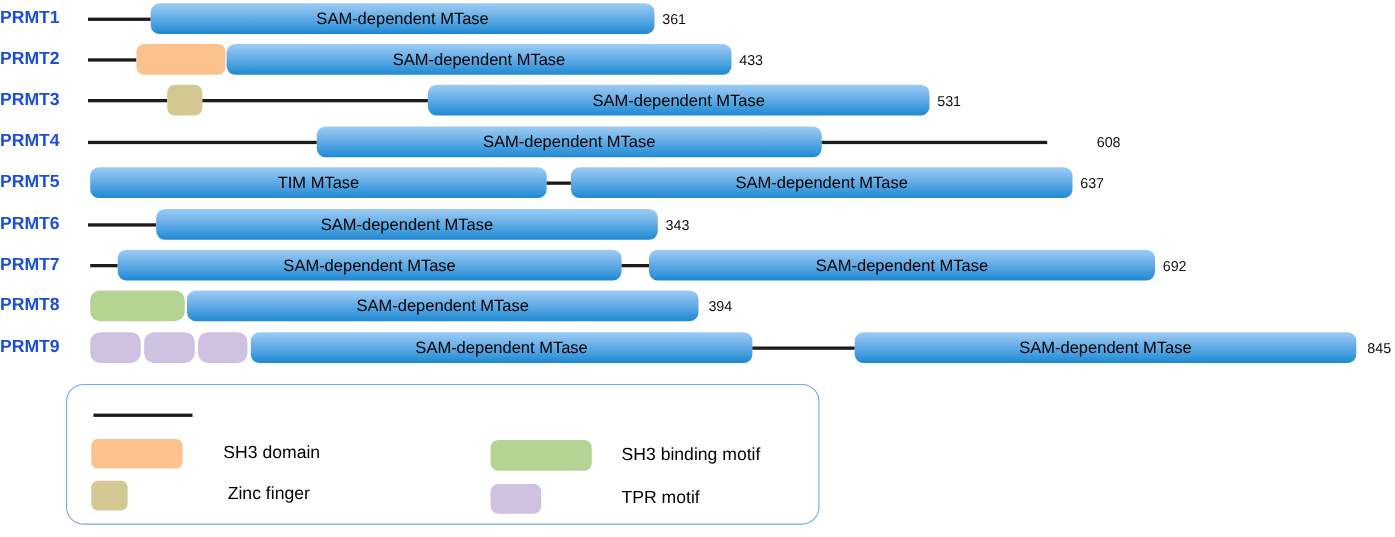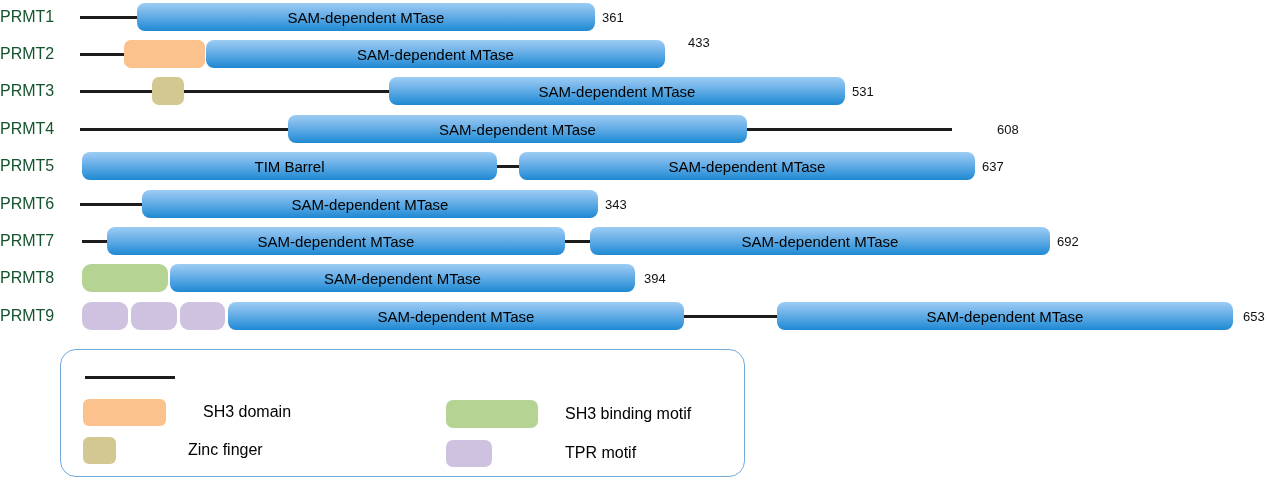--- a/index.html
+++ b/index.html
@@ -3,21 +3,21 @@
 <meta charset="utf-8">
 <style>
   html,body { margin:0; padding:0; background:#ffffff; }
   #figure {
     position:relative; width:1268px; height:488px;
     font-family:"Liberation Sans", sans-serif; background:#ffffff; overflow:hidden;
   }
   .protein-label {
     position:absolute; left:0; width:78px; height:28px;
     display:flex; align-items:center;
-    font-weight:normal; font-size:16px; color:#14532d;
+    font-weight:bold; font-size:16px; color:#1d4ed8;
   }
   .backbone { position:absolute; height:3px; background:#1c1c1c; }
   .domain { position:absolute; height:28px; border-radius:8px; box-sizing:border-box; }
   .domain.mtase {
     background:linear-gradient(180deg,#9ccdf4 0%,#7db9ec 28%,#459ede 70%,#1f88d2 100%);
     display:flex; align-items:center; justify-content:center;
     font-size:15px; color:#000; white-space:nowrap;
   }
   .domain.sh3 { background:#fbc28e; border-radius:7px; }
   .domain.zinc { background:#d3c892; border-radius:7px; }
@@ -47,34 +47,34 @@
 
 <div id="figure">
     <div class="protein-label" style="top: 3px;">PRMT1</div>
     <div class="backbone" style="left: 80px; width: 57px; top: 16px;"></div>
     <div class="domain mtase" style="left: 137px; width: 458px; top: 3px;">SAM-dependent MTase</div>
     <div class="length-num" style="left: 602px; top: 3px;">361</div>
     <div class="protein-label" style="top: 40px;">PRMT2</div>
     <div class="backbone" style="left: 80px; width: 44px; top: 53px;"></div>
     <div class="domain sh3" style="left: 124px; width: 81px; top: 40px;"></div>
     <div class="domain mtase" style="left: 206px; width: 459px; top: 40px;">SAM-dependent MTase</div>
-    <div class="length-num" style="left: 672px; top: 28px; margin-left: 16px;">433</div>
+    <div class="length-num" style="left: 672px; top: 40px;">433</div>
     <div class="protein-label" style="top: 77px;">PRMT3</div>
     <div class="backbone" style="left: 80px; width: 72px; top: 90px;"></div>
     <div class="domain zinc" style="left: 152px; width: 32px; top: 77px;"></div>
     <div class="backbone" style="left: 184px; width: 205px; top: 90px;"></div>
     <div class="domain mtase" style="left: 389px; width: 456px; top: 77px;">SAM-dependent MTase</div>
     <div class="length-num" style="left: 852px; top: 77px;">531</div>
     <div class="protein-label" style="top: 115px;">PRMT4</div>
     <div class="backbone" style="left: 80px; width: 208px; top: 128px;"></div>
     <div class="domain mtase" style="left: 288px; width: 459px; top: 115px;">SAM-dependent MTase</div>
     <div class="backbone" style="left: 747px; width: 205px; top: 128px;"></div>
     <div class="length-num" style="left: 997px; top: 115px;">608</div>
     <div class="protein-label" style="top: 152px;">PRMT5</div>
-    <div class="domain mtase" style="left: 82px; width: 415px; top: 152px;">TIM Barrel</div>
+    <div class="domain mtase" style="left: 82px; width: 415px; top: 152px;">TIM MTase</div>
     <div class="backbone" style="left: 497px; width: 22px; top: 165px;"></div>
     <div class="domain mtase" style="left: 519px; width: 456px; top: 152px;">SAM-dependent MTase</div>
     <div class="length-num" style="left: 982px; top: 152px;">637</div>
     <div class="protein-label" style="top: 190px;">PRMT6</div>
     <div class="backbone" style="left: 80px; width: 62px; top: 203px;"></div>
     <div class="domain mtase" style="left: 142px; width: 456px; top: 190px;">SAM-dependent MTase</div>
     <div class="length-num" style="left: 605px; top: 190px;">343</div>
     <div class="protein-label" style="top: 227px; text-align: right;">PRMT7</div>
     <div class="backbone" style="left: 82px; width: 25px; top: 240px;"></div>
     <div class="domain mtase" style="left: 107px; width: 458px; top: 227px;">SAM-dependent MTase</div>
@@ -85,24 +85,24 @@
     <div class="domain sh3_binding" style="left: 82px; width: 86px; top: 264px;"></div>
     <div class="domain mtase" style="left: 170px; width: 465px; top: 264px;">SAM-dependent MTase</div>
     <div class="length-num" style="left: 644px; top: 264px;">394</div>
     <div class="protein-label" style="top: 302px;">PRMT9</div>
     <div class="domain tpr" style="left: 82px; width: 46px; top: 302px;"></div>
     <div class="domain tpr" style="left: 131px; width: 46px; top: 302px;"></div>
     <div class="domain tpr" style="left: 180px; width: 45px; top: 302px;"></div>
     <div class="domain mtase" style="left: 228px; width: 456px; top: 302px;">SAM-dependent MTase</div>
     <div class="backbone" style="left: 684px; width: 93px; top: 315px;"></div>
     <div class="domain mtase" style="left: 777px; width: 456px; top: 302px;">SAM-dependent MTase</div>
-    <div class="length-num" style="left: 1243px; top: 302px;">653</div>
+    <div class="length-num" style="left: 1243px; top: 302px;">845</div>
     <div class="legend-box" style="left: 60px; top: 349px; width: 685px; height: 128px;"></div>
     <div class="legend-swatch line" style="left: 85px; width: 90px; height: 3px; top: 375.5px;"></div>
     <div class="legend-swatch sh3" style="left: 83px; width: 83px; height: 27px; top: 398.5px;"></div>
     <div class="legend-label" style="left: 203px; top: 412px;">SH3 domain</div>
     <div class="legend-swatch zinc" style="left: 83px; width: 33px; height: 27px; top: 436.5px;"></div>
-    <div class="legend-label" style="left: 188px; top: 450px;">Zinc finger</div>
+    <div class="legend-label" style="left: 207px; top: 450px;">Zinc finger</div>
     <div class="legend-swatch sh3_binding" style="left: 446px; width: 92px; height: 28px; top: 400px;"></div>
     <div class="legend-label" style="left: 565px; top: 414px;">SH3 binding motif</div>
     <div class="legend-swatch tpr" style="left: 446px; width: 46px; height: 27px; top: 439.5px;"></div>
     <div class="legend-label" style="left: 565px; top: 453px;">TPR motif</div>
   </div>
 
 </body></html>

